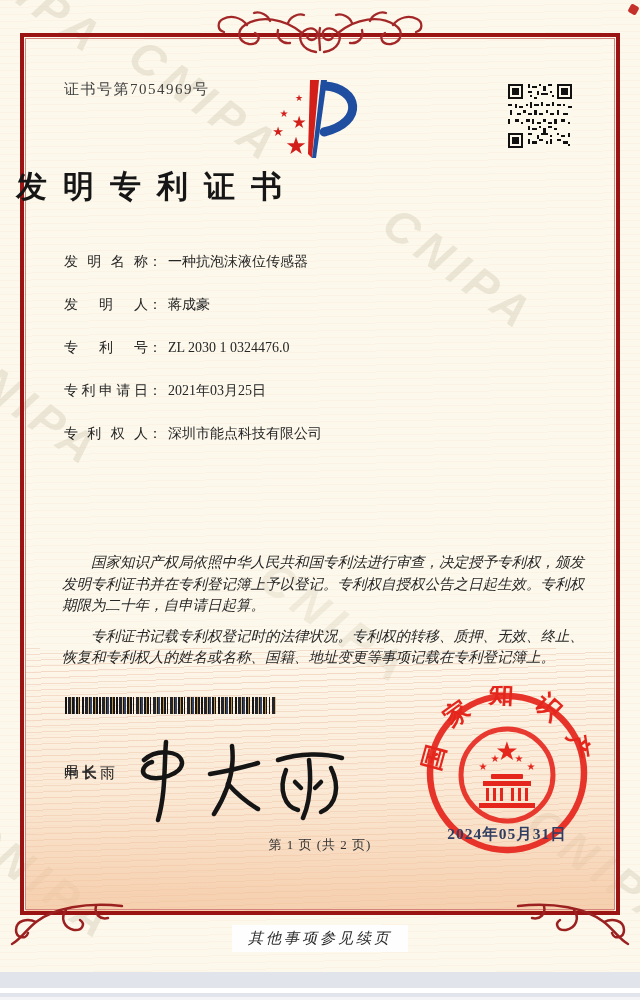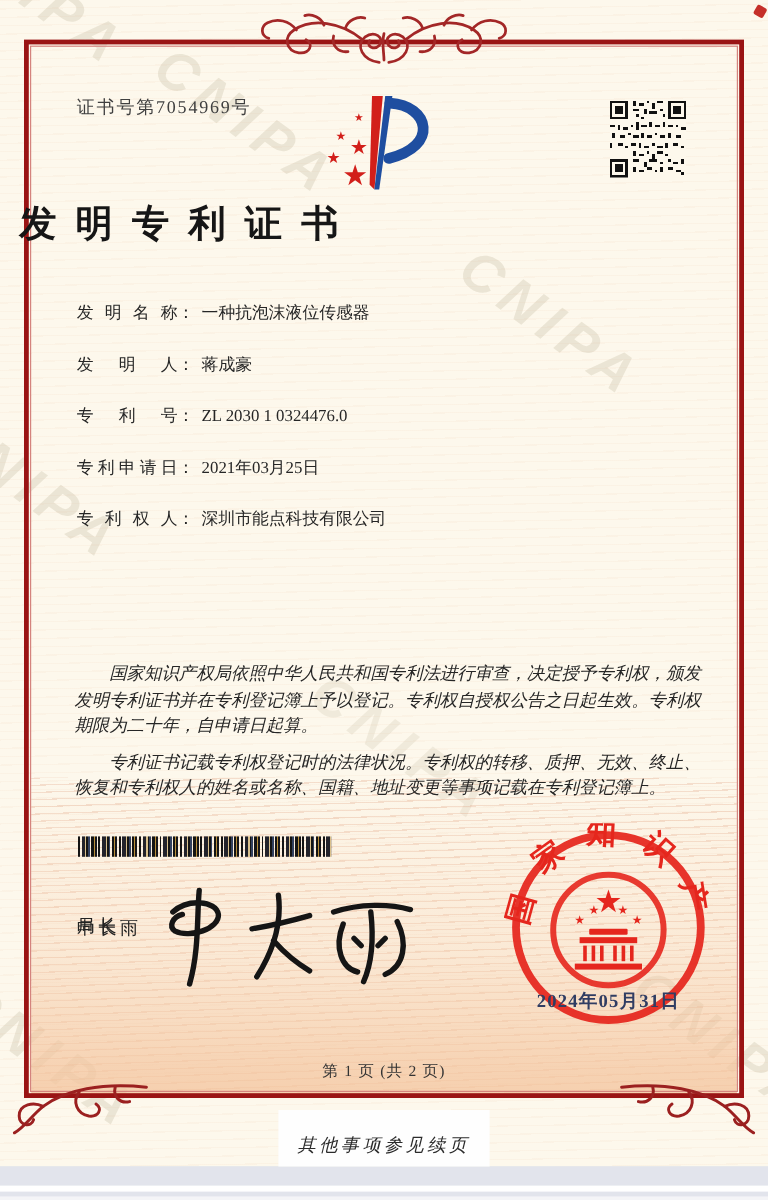--- a/index.html
+++ b/index.html
@@ -85,28 +85,28 @@
   }
   .signer{
     position:absolute;left:64px;z-index:4;color:#222;
     font-family:Liberation Mono, monospace;font-size:15px;letter-spacing:3px;
   }
   .signer-title{top:763px;}
   .signer-name{top:764px;}
   .signature{position:absolute;left:128px;top:730px;width:240px;height:98px;z-index:5;}
   .seal{position:absolute;left:420px;top:686px;width:174px;height:176px;z-index:6;}
   .pageno{
-    position:absolute;left:0;right:0;top:884px;text-align:center;z-index:4;
+    position:absolute;left:0;right:0;top:836px;text-align:center;z-index:4;
     font-size:13px;color:#333;letter-spacing:1px;
   }
   .footnote{
     position:absolute;left:0;right:0;top:925px;text-align:center;z-index:4;
   }
   .footnote span{
-    display:inline-block;background:#fefefe;padding:20px 16px;
+    display:inline-block;background:#fefefe;padding:4px 16px;
     font-style:italic;font-size:15px;color:#2b2b2b;letter-spacing:3px;
   }
   .viewer-gap{position:absolute;left:0;top:972px;width:640px;height:28px;background:#e2e4ec;}
   .nextpage-edge{position:absolute;left:0;right:0;top:16px;height:5px;background:#ffffff;}
   .nextpage-edge2{position:absolute;left:0;right:0;top:25px;height:3px;background:#f4f4f7;}
 </style>
 </head>
 <body>
 
 <div class="page">

